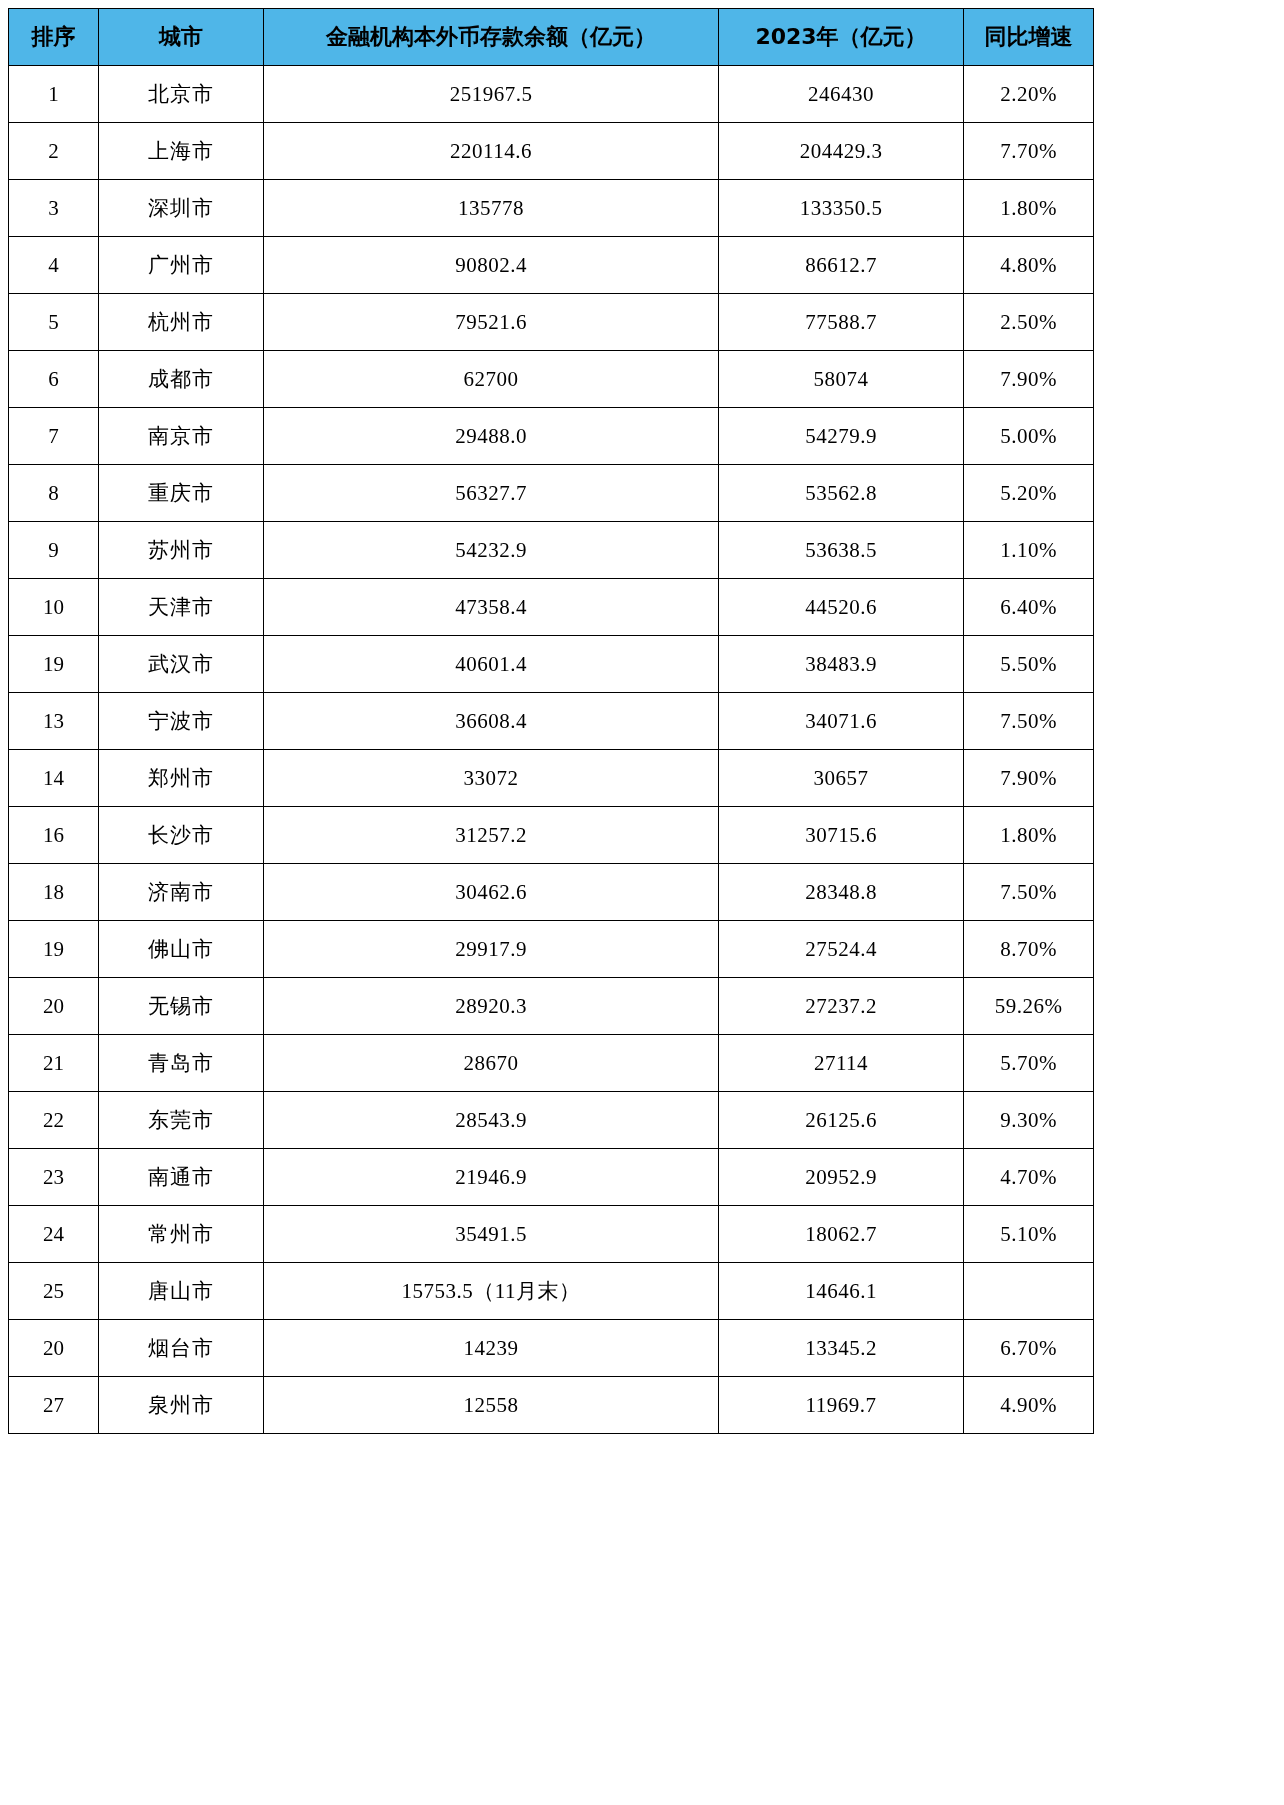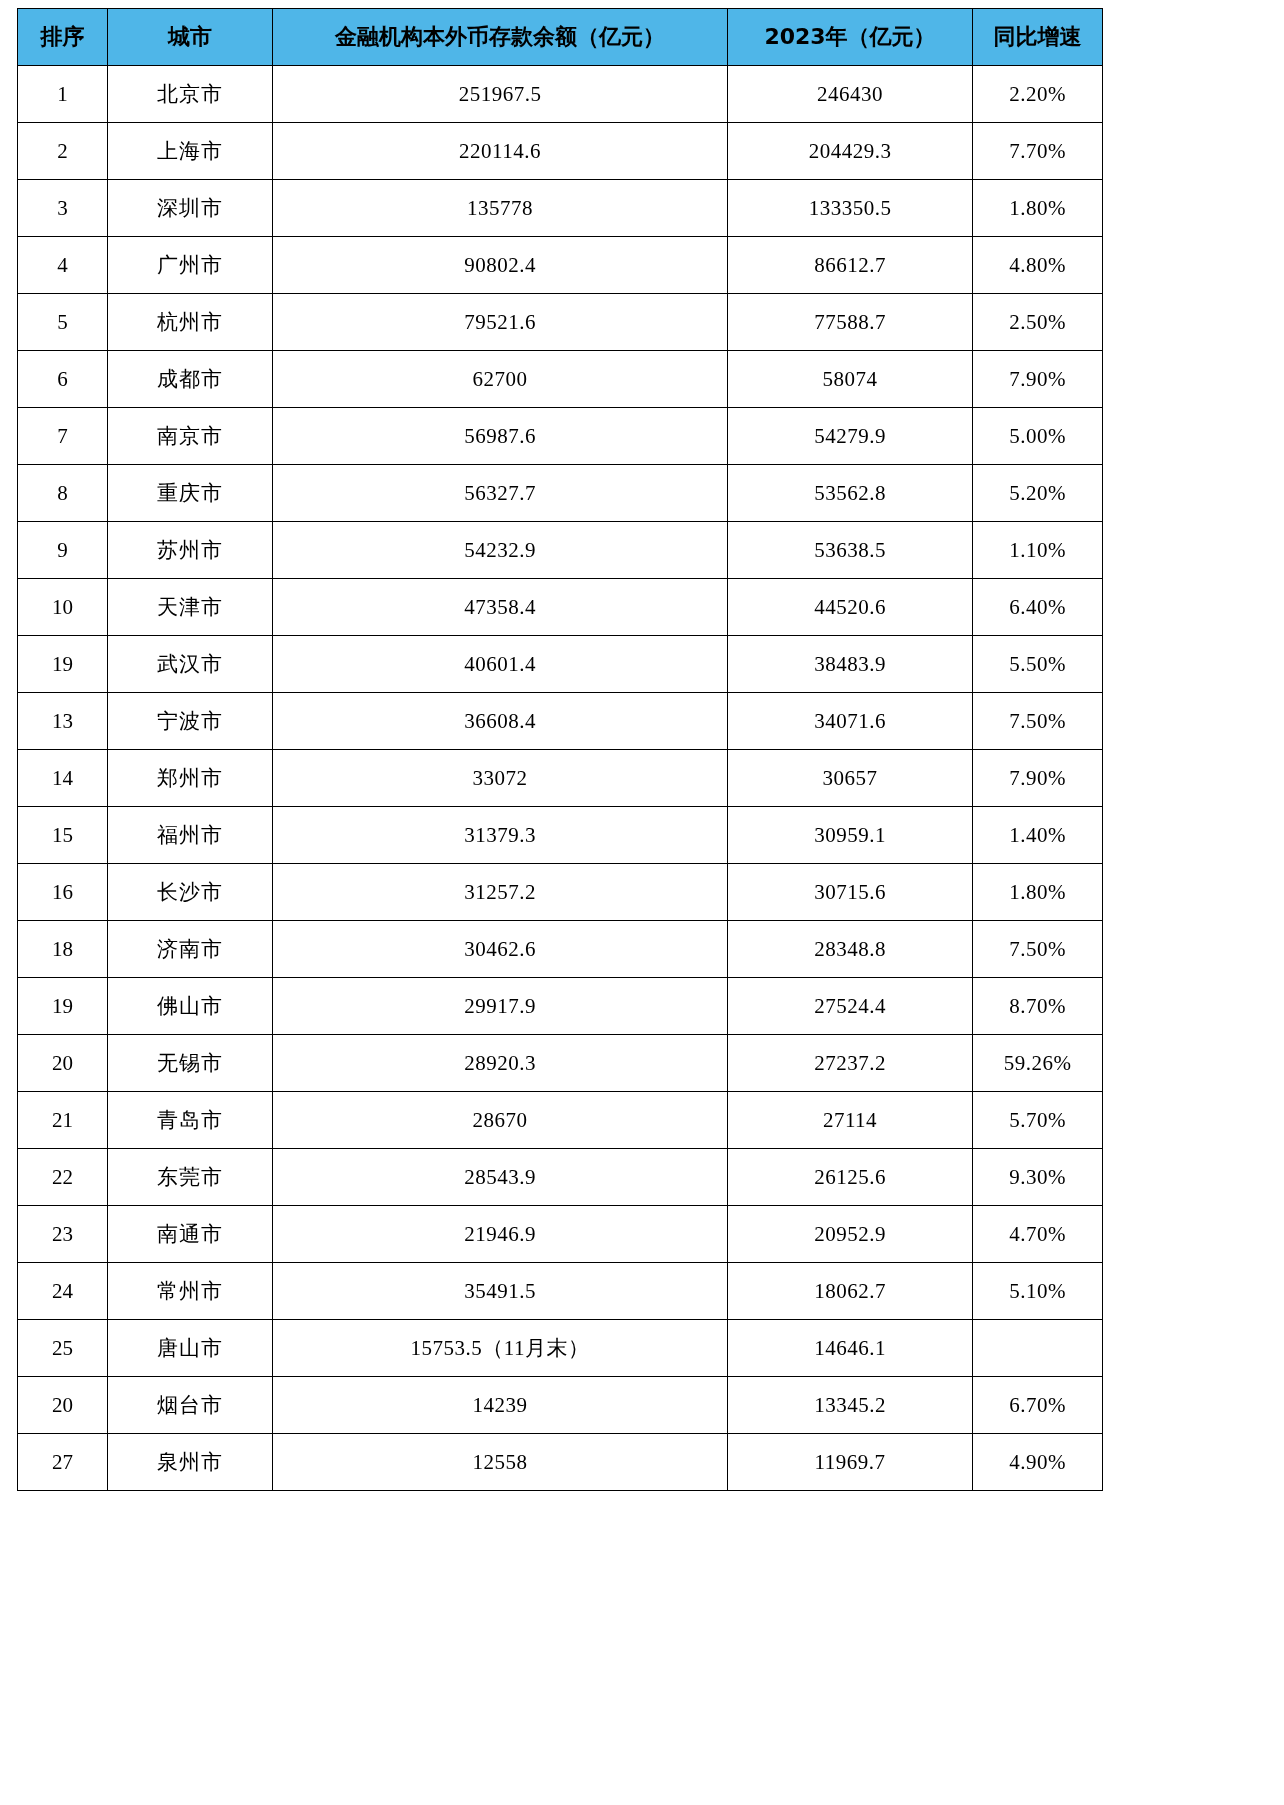--- a/index.html
+++ b/index.html
@@ -10,21 +10,21 @@
   body {
     width: 1284px;
     height: 1805px;
     font-family: "Liberation Serif", "DejaVu Serif", serif;
   }
   .sheet {
     width: 1284px;
     height: 1805px;
     position: relative;
     box-sizing: border-box;
-    padding: 8px 18px 0 17px;
+    padding: 8px 18px 0 8px;
   }
   table.deposit-table {
     border-collapse: collapse;
     table-layout: fixed;
     width: 1060px;
     margin: 0;
   }
   table.deposit-table col.c-rank   { width: 90px; }
   table.deposit-table col.c-city   { width: 165px; }
   table.deposit-table col.c-bal    { width: 455px; }
@@ -132,21 +132,21 @@
         <tr>
           <td class="cell-rank">6</td>
           <td class="cell-city">成都市</td>
           <td class="cell-bal">62700</td>
           <td class="cell-prev">58074</td>
           <td class="cell-growth">7.90%</td>
         </tr>
         <tr>
           <td class="cell-rank">7</td>
           <td class="cell-city">南京市</td>
-          <td class="cell-bal">56987.6</td>
+          <td class="cell-bal">29488.0</td>
           <td class="cell-prev">54279.9</td>
           <td class="cell-growth">5.00%</td>
         </tr>
         <tr>
           <td class="cell-rank">8</td>
           <td class="cell-city">重庆市</td>
           <td class="cell-bal">56327.7</td>
           <td class="cell-prev">53562.8</td>
           <td class="cell-growth">5.20%</td>
         </tr>
@@ -179,27 +179,20 @@
           <td class="cell-growth">7.50%</td>
         </tr>
         <tr>
           <td class="cell-rank">14</td>
           <td class="cell-city">郑州市</td>
           <td class="cell-bal">33072</td>
           <td class="cell-prev">30657</td>
           <td class="cell-growth">7.90%</td>
         </tr>
         <tr>
-          <td class="cell-rank">15</td>
-          <td class="cell-city">福州市</td>
-          <td class="cell-bal">31379.3</td>
-          <td class="cell-prev">30959.1</td>
-          <td class="cell-growth">1.40%</td>
-        </tr>
-        <tr>
           <td class="cell-rank">16</td>
           <td class="cell-city">长沙市</td>
           <td class="cell-bal">31257.2</td>
           <td class="cell-prev">30715.6</td>
           <td class="cell-growth">1.80%</td>
         </tr>
         <tr>
           <td class="cell-rank">18</td>
           <td class="cell-city">济南市</td>
           <td class="cell-bal">30462.6</td>

